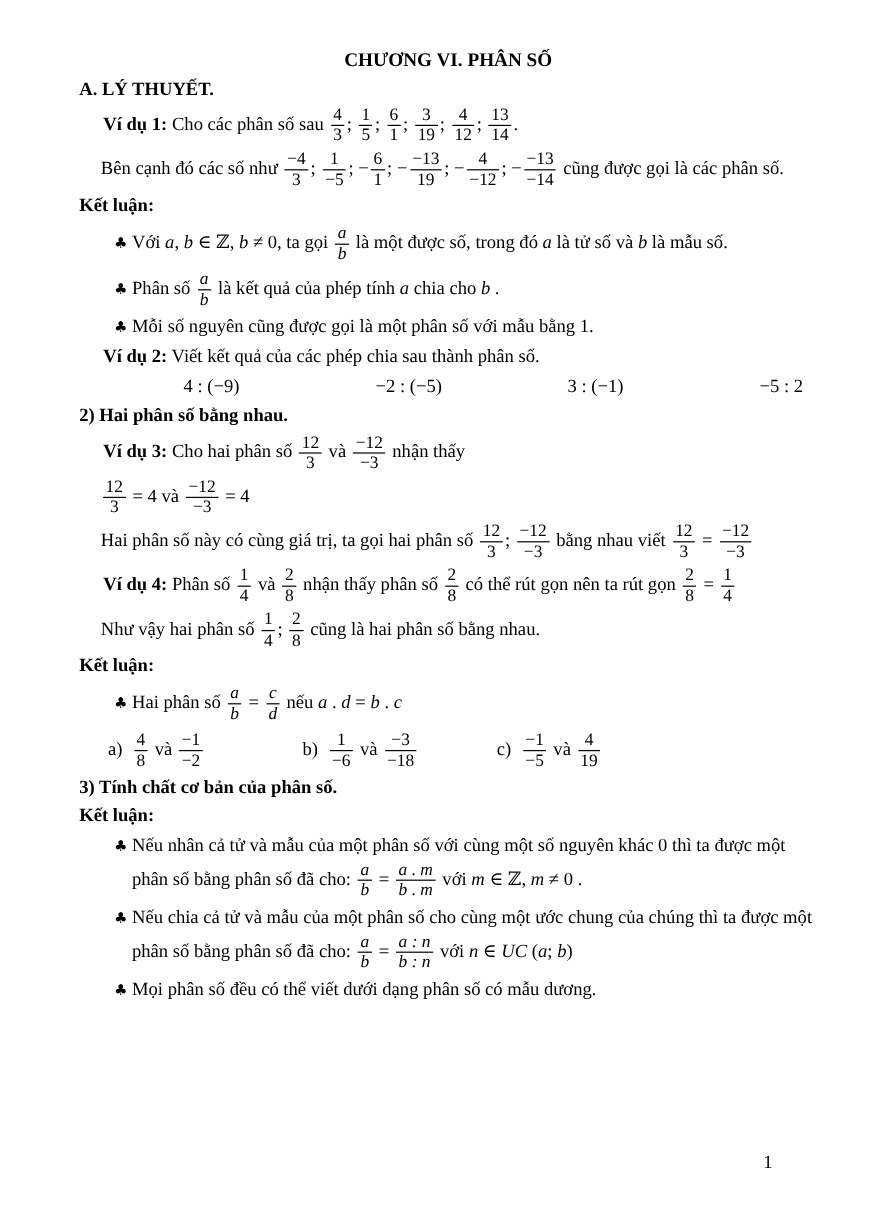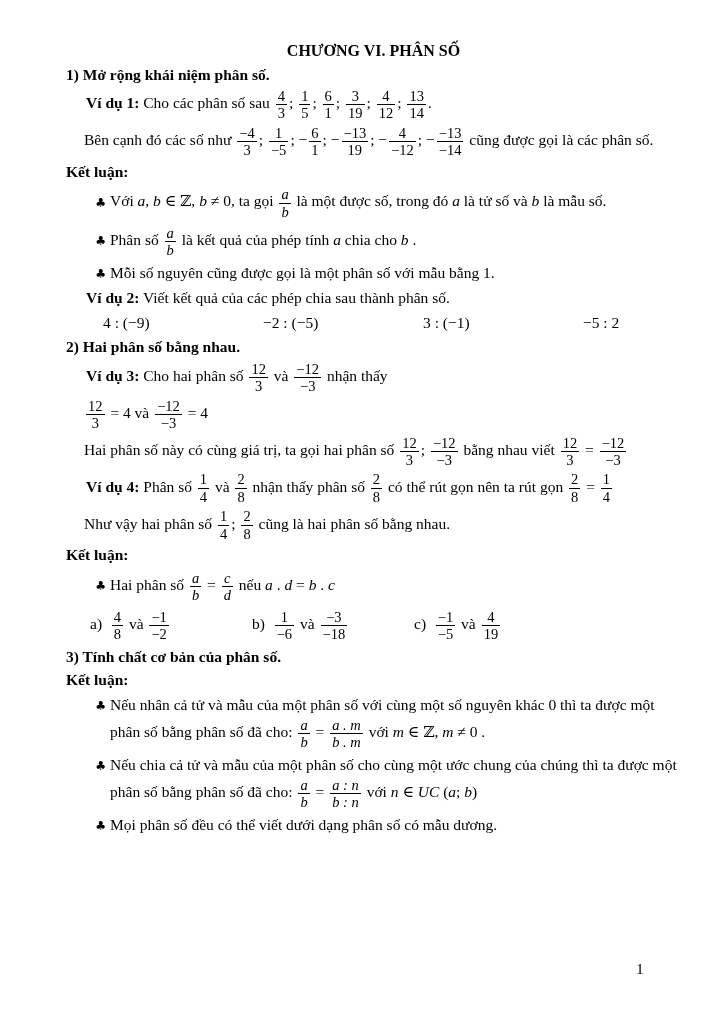--- a/index.html
+++ b/index.html
@@ -19,34 +19,34 @@
   .plabel { font-weight:bold;margin-left:20px; }
   .mvar { font-style:italic; }
   .frac {
     display:inline-flex; flex-direction:column; text-align:center;
     vertical-align:middle; margin:1px 2px; line-height:1.12; font-size:14.5px;
   }
   .frac .num { border-bottom:1px solid #000; padding:0 2px; }
   .frac .den { padding:0 2px; }
   .frac.it { font-style:italic; }
   .spread { display:flex; margin:3px 0; }
-  .spread.ex2 { margin-left:37px; }
+  .spread.ex2 { margin-left:87px; }
   .spread.ex2 .spread-item { width:160px; }
   .spread.ex5 { margin-left:24px; }
   .spread.ex5 .spread-item { width:162px; }
   .spread .spread-item:last-child { width:auto; }
   .footer-pagenum { position:absolute; left:636px; top:960px; font-size:15.5px; }
 </style>
 </head>
 <body>
 
 <div class="page">
   <div class="doc-title">CHƯƠNG VI. PHÂN SỐ</div>
   <div>
-      <div class="block heading">1) Mở rộng khái niệm phân số.</div>
+      <div class="block heading">A. LÝ THUYẾT.</div>
       <div class="block para"><span class="ptext"><span class="plabel">Ví dụ 1:</span><span class="trun"> Cho các phân số sau </span><span class="frac">
             <span class="num">4</span>
             <span class="den">3</span>
           </span><span class="trun">; </span><span class="frac">
             <span class="num">1</span>
             <span class="den">5</span>
           </span><span class="trun">; </span><span class="frac">
             <span class="num">6</span>
             <span class="den">1</span>
           </span><span class="trun">; </span><span class="frac">

